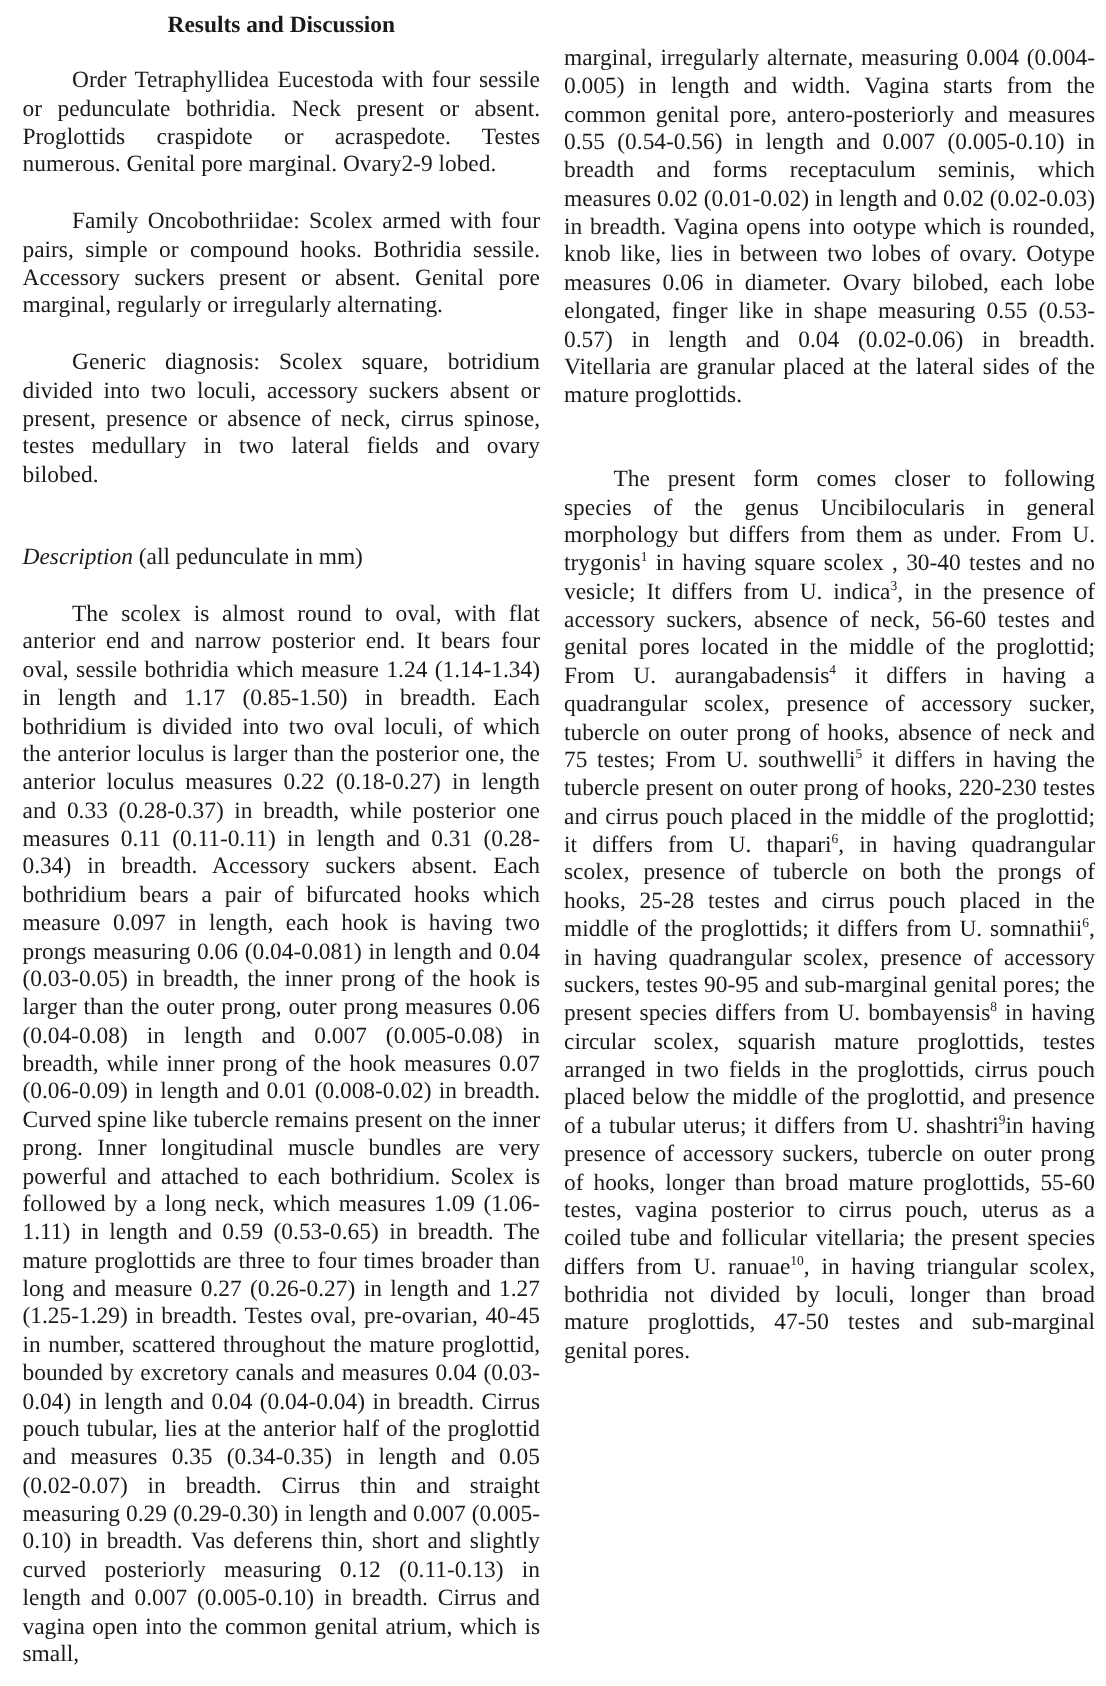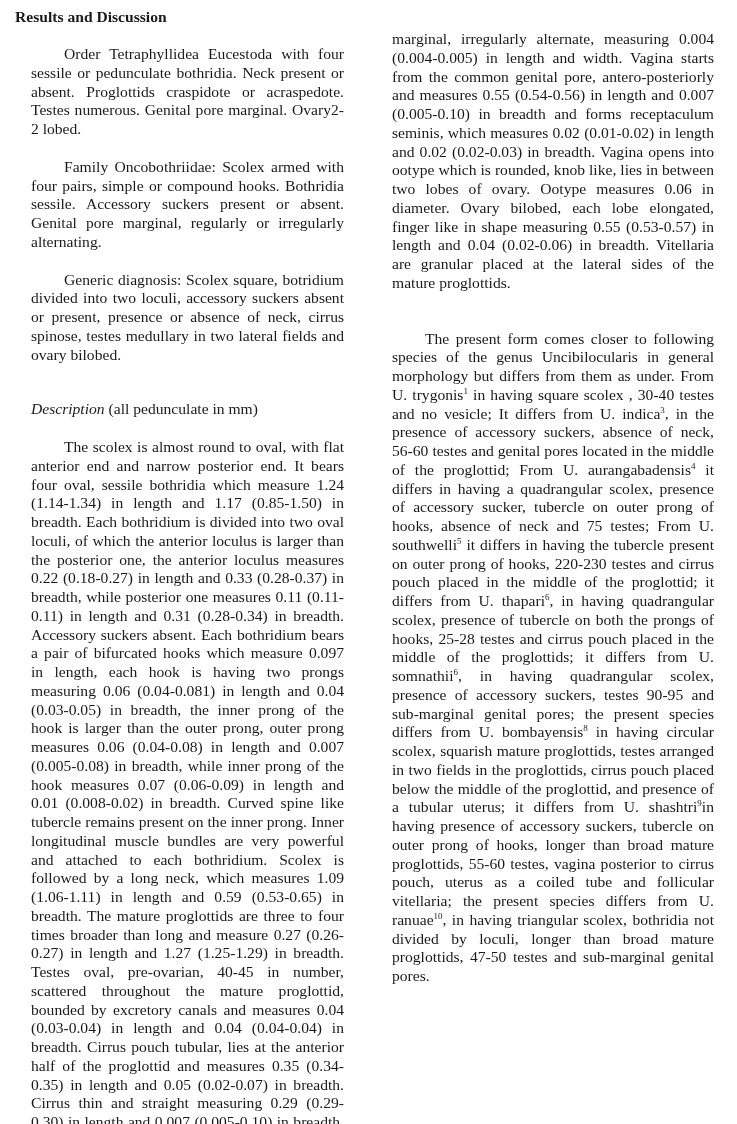--- a/index.html
+++ b/index.html
@@ -9,40 +9,40 @@
     color: #1a1a1a;
   }
   .col {
     position: absolute; top: 0;
     font-size: 15.6px; line-height: 18.75px;
     text-align: justify; hyphens: none;
   }
   .col-left { left: 15px; width: 345px; }
   .col-right { left: 376px; width: 354px; }
   .heading {
-    font-weight: bold; font-size: 15.6px;
+    font-weight: bold; text-align: center; font-size: 15.6px;
     margin-top: 8px; height: 19px;
   }
   .subhead { font-style: italic; margin: 0; }
-  p { margin: 16px; }
+  p { margin: 0; }
   .indent { text-indent: 33px; }
   .gap-xl { margin-top: 37px; }
   .desc-title { margin-top: 36px; }
   .desc-title .it { font-style: italic; font-family: Liberation Serif, serif; }
   .it { }
   sup { font-size: 9px; line-height: 0; vertical-align: 6px; }
   .col-right .first { margin-top: 30px; }
 </style>
 </head>
 <body>
 
 <div class="col col-left">
   <div class="heading">Results and Discussion</div>
 
-  <p class="indent gap-xl" style="margin-top:18px">Order Tetraphyllidea Eucestoda with four sessile or pedunculate bothridia. Neck present or absent. Proglottids craspidote or acraspedote. Testes numerous. Genital pore marginal. Ovary2-2 lobed.</p>
+  <p class="indent gap-xl" style="margin-top:18px">Order Tetraphyllidea Eucestoda with four sessile or pedunculate bothridia. Neck present or absent. Proglottids craspidote or acraspedote. Testes numerous. Genital pore marginal. Ovary2-9 lobed.</p>
   <p class="indent" style="margin-top:19px">Family Oncobothriidae: Scolex armed with four pairs, simple or compound hooks. Bothridia sessile. Accessory suckers present or absent. Genital pore marginal, regularly or irregularly alternating.</p>
   <p class="indent" style="margin-top:19px">Generic diagnosis: Scolex square, botridium divided into two loculi, accessory suckers absent or present, presence or absence of neck, cirrus spinose, testes medullary in two lateral fields and ovary bilobed.</p>
 
   <p class="desc-title">
     <span class="it">Description</span><span> (all pedunculate in mm)</span>
   </p>
 
   <p class="indent" style="margin-top:19px">The scolex is almost round to oval, with flat anterior end and narrow posterior end. It bears four oval, sessile bothridia which measure 1.24 (1.14-1.34) in length and 1.17 (0.85-1.50) in breadth. Each bothridium is divided into two oval loculi, of which the anterior loculus is larger than the posterior one, the anterior loculus measures 0.22 (0.18-0.27) in length and 0.33 (0.28-0.37) in breadth, while posterior one measures 0.11 (0.11-0.11) in length and 0.31 (0.28-0.34) in breadth. Accessory suckers absent. Each bothridium bears a pair of bifurcated hooks which measure 0.097 in length, each hook is having two prongs measuring 0.06 (0.04-0.081) in length and 0.04 (0.03-0.05) in breadth, the inner prong of the hook is larger than the outer prong, outer prong measures 0.06 (0.04-0.08) in length and 0.007 (0.005-0.08) in breadth, while inner prong of the hook measures 0.07 (0.06-0.09) in length and 0.01 (0.008-0.02) in breadth. Curved spine like tubercle remains present on the inner prong. Inner longitudinal muscle bundles are very powerful and attached to each bothridium. Scolex is followed by a long neck, which measures 1.09 (1.06-1.11) in length and 0.59 (0.53-0.65) in breadth. The mature proglottids are three to four times broader than long and measure 0.27 (0.26-0.27) in length and 1.27 (1.25-1.29) in breadth. Testes oval, pre-ovarian, 40-45 in number, scattered throughout the mature proglottid, bounded by excretory canals and measures 0.04 (0.03-0.04) in length and 0.04 (0.04-0.04) in breadth. Cirrus pouch tubular, lies at the anterior half of the proglottid and measures 0.35 (0.34-0.35) in length and 0.05 (0.02-0.07) in breadth. Cirrus thin and straight measuring 0.29 (0.29-0.30) in length and 0.007 (0.005-0.10) in breadth. Vas deferens thin, short and slightly curved posteriorly measuring 0.12 (0.11-0.13) in length and 0.007 (0.005-0.10) in breadth. Cirrus and vagina open into the common genital atrium, which is small,</p>
 </div>
 

